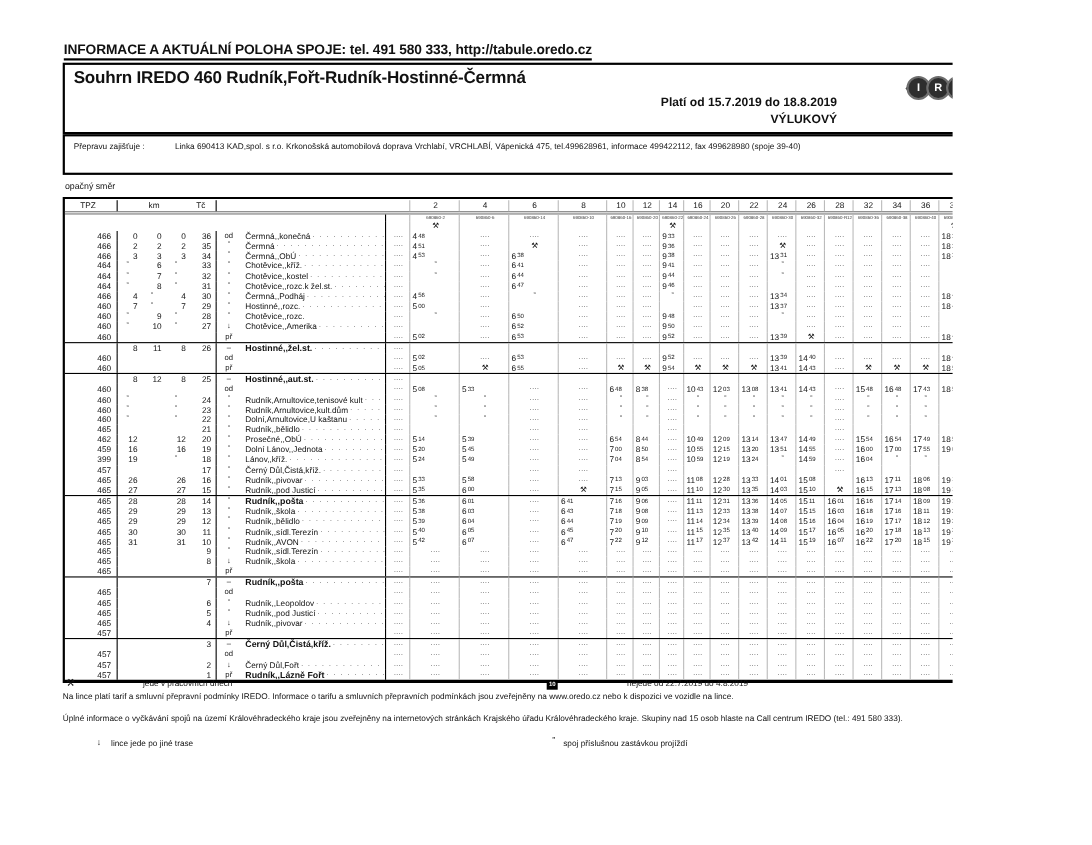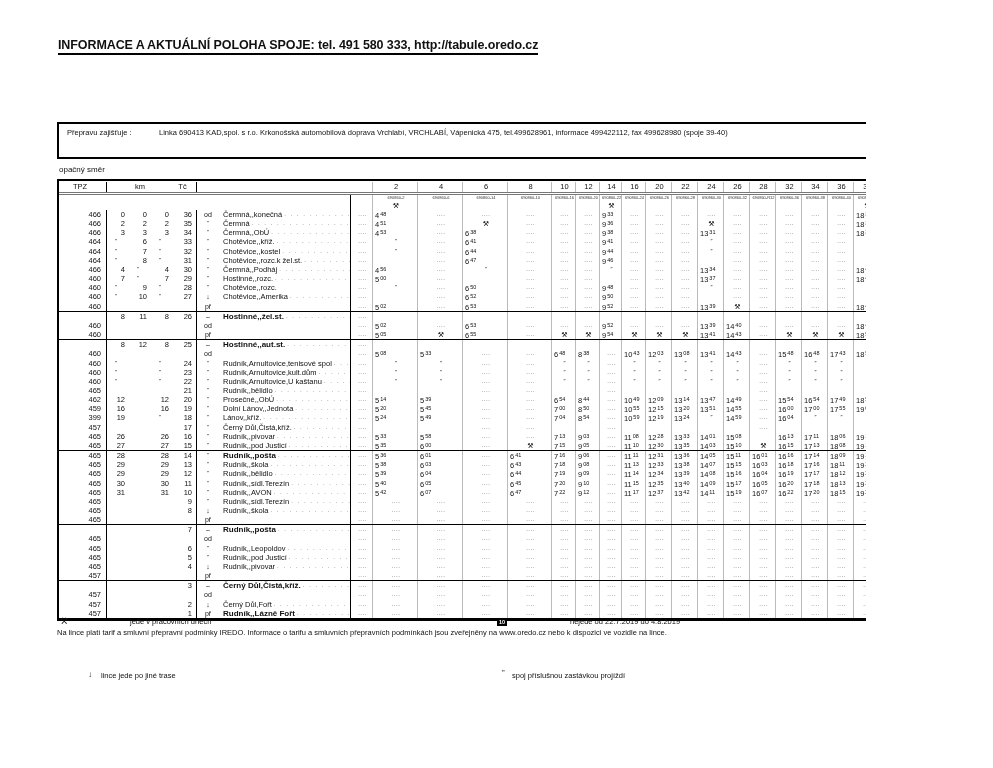--- a/index.html
+++ b/index.html
@@ -64,20 +64,34 @@
   .fleg2 .t2{position:absolute;left:512px;top:1px;width:250px;}
   .side{position:absolute;left:954px;top:602px;height:166px;writing-mode:vertical-rl;
         font-size:7px;letter-spacing:0.3px;color:#222;}
 </style>
 </head>
 <body>
 
 <div class="page">
   <div class="info">INFORMACE A AKTUÁLNÍ POLOHA SPOJE: tel. 491 580 333, http://tabule.oredo.cz</div>
 
+  <div class="box1">
+    <div class="title">Souhrn IREDO 460  Rudník,Fořt-Rudník-Hostinné-Čermná</div>
+    <div class="validity">Platí od 15.7.2019 do 18.8.2019</div>
+    <div class="vylukovy">VÝLUKOVÝ</div>
+    <div class="logo">
+        <span class="tip tipL"></span>
+        <span class="c">I</span>
+        <span class="c">R</span>
+        <span class="c">E</span>
+        <span class="c">D</span>
+        <span class="c">O</span>
+        <span class="tip tipR"></span>
+      </div>
+  </div>
 
   <div class="box2">
     <div class="op-label">Přepravu zajišťuje :</div>
     <div class="op-lines">
       <div>Linka 690413 KAD,spol. s r.o. Krkonošská automobilová doprava Vrchlabí, VRCHLABÍ, Vápenická 475, tel.499628961, informace 499422112, fax 499628980 (spoje 39-40)</div>
     </div>
   </div>
 
   <div class="dir">opačný směr</div>
 
@@ -1200,21 +1214,21 @@
         </div>
         <div class="cell kmc" style="width: 22px;"></div>
         <div class="cell kmc" style="width: 22px;">
           <span class="dit">”</span>
         </div>
         <div class="cell tcc" style="width: 24px;">24</div>
         <div class="cell odp" style="width: 22px;">
           <span class="dit">”</span>
         </div>
         <div class="cell nm" style="width: 131px;">
-          <span class="nm-t">Rudník,Arnultovice,tenisové spol</span>
+          <span class="nm-t">Rudník,Arnultovice,tenisové kult</span>
           <span class="leader">. . . . . . . . . . . . . . . . . . . . . . . . . . . . . . . . . . . . . . . . . . . . . . . . . . . . . . . . . . . . </span>
         </div>
         <div class="cell tc first" style="width: 22px;">
           <span class="dots">....</span>
         </div>
         <div class="cell tc" style="width: 45px;">
           <span class="dit">”</span>
         </div>
         <div class="cell tc" style="width: 45px;">
           <span class="dit">”</span>
@@ -1362,21 +1376,21 @@
         </div>
         <div class="cell kmc" style="width: 22px;"></div>
         <div class="cell kmc" style="width: 22px;">
           <span class="dit">”</span>
         </div>
         <div class="cell tcc" style="width: 24px;">22</div>
         <div class="cell odp" style="width: 22px;">
           <span class="dit">”</span>
         </div>
         <div class="cell nm" style="width: 131px;">
-          <span class="nm-t">Rudník,Arnultovice,U kaštanu</span>
+          <span class="nm-t">Dolní,Arnultovice,U kaštanu</span>
           <span class="leader">. . . . . . . . . . . . . . . . . . . . . . . . . . . . . . . . . . . . . . . . . . . . . . . . . . . . . . . . . . . . </span>
         </div>
         <div class="cell tc first" style="width: 22px;">
           <span class="dots">....</span>
         </div>
         <div class="cell tc" style="width: 45px;">
           <span class="dit">”</span>
         </div>
         <div class="cell tc" style="width: 45px;">
           <span class="dit">”</span>
@@ -3003,20 +3017,21 @@
       </div>
     </div>
 
   <div class="foot fleg">
     <span class="hx2">⚒</span>
     <span class="t1">jede v pracovních dnech</span>
     <span class="bx"><span class="b10">10</span></span>
     <span class="t2">nejede od 22.7.2019 do 4.8.2019</span>
   </div>
   <div class="foot p1">Na lince platí tarif a smluvní přepravní podmínky IREDO. Informace o tarifu a smluvních přepravních podmínkách jsou zveřejněny na www.oredo.cz nebo k dispozici ve vozidle na lince.</div>
+  <div class="foot p2">Úplné informace o vyčkávání spojů na území Královéhradeckého kraje jsou zveřejněny na internetových stránkách Krajského úřadu Královéhradeckého kraje. Skupiny nad 15 osob hlaste na Call centrum IREDO (tel.: 491 580 333).</div>
   <div class="foot fleg2">
     <span class="ar">↓</span>
     <span class="t1">lince jede po jiné trase</span>
     <span class="d2">”</span>
     <span class="t2">spoj příslušnou zastávkou projíždí</span>
   </div>
 
   <div class="side">11.07.19-880-Souhrn IREDO 460 ≡</div>
 </div>
 

